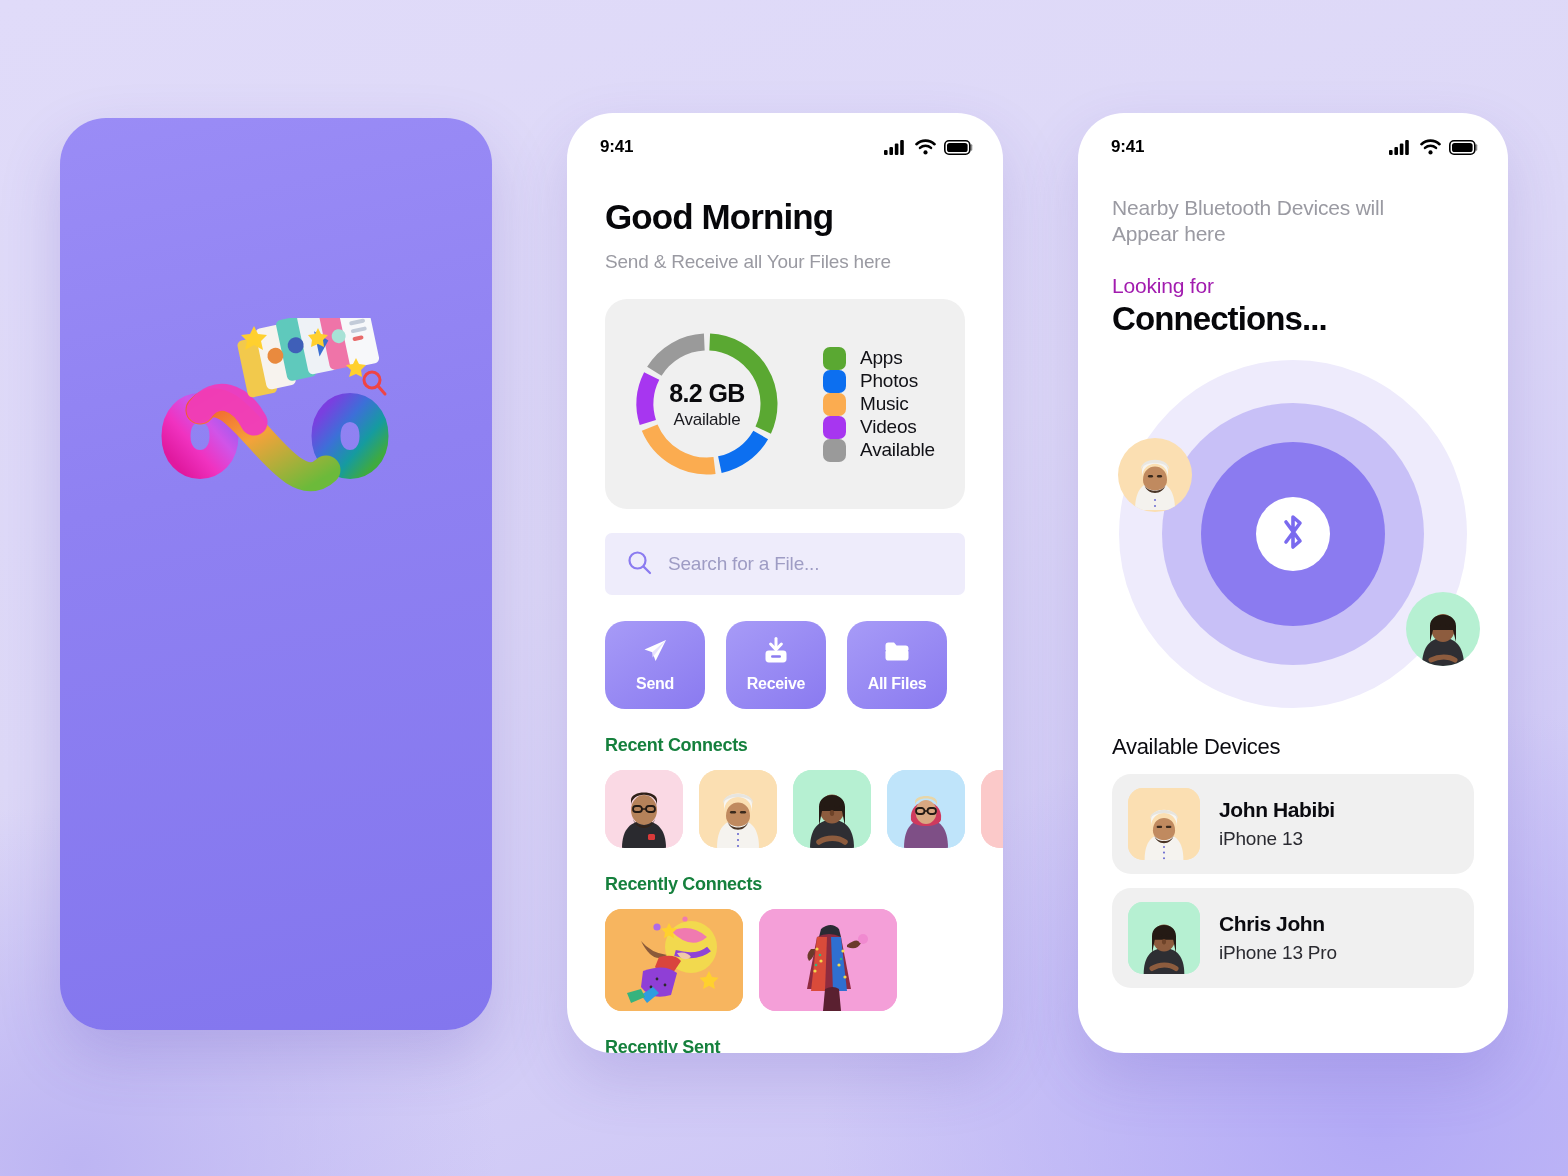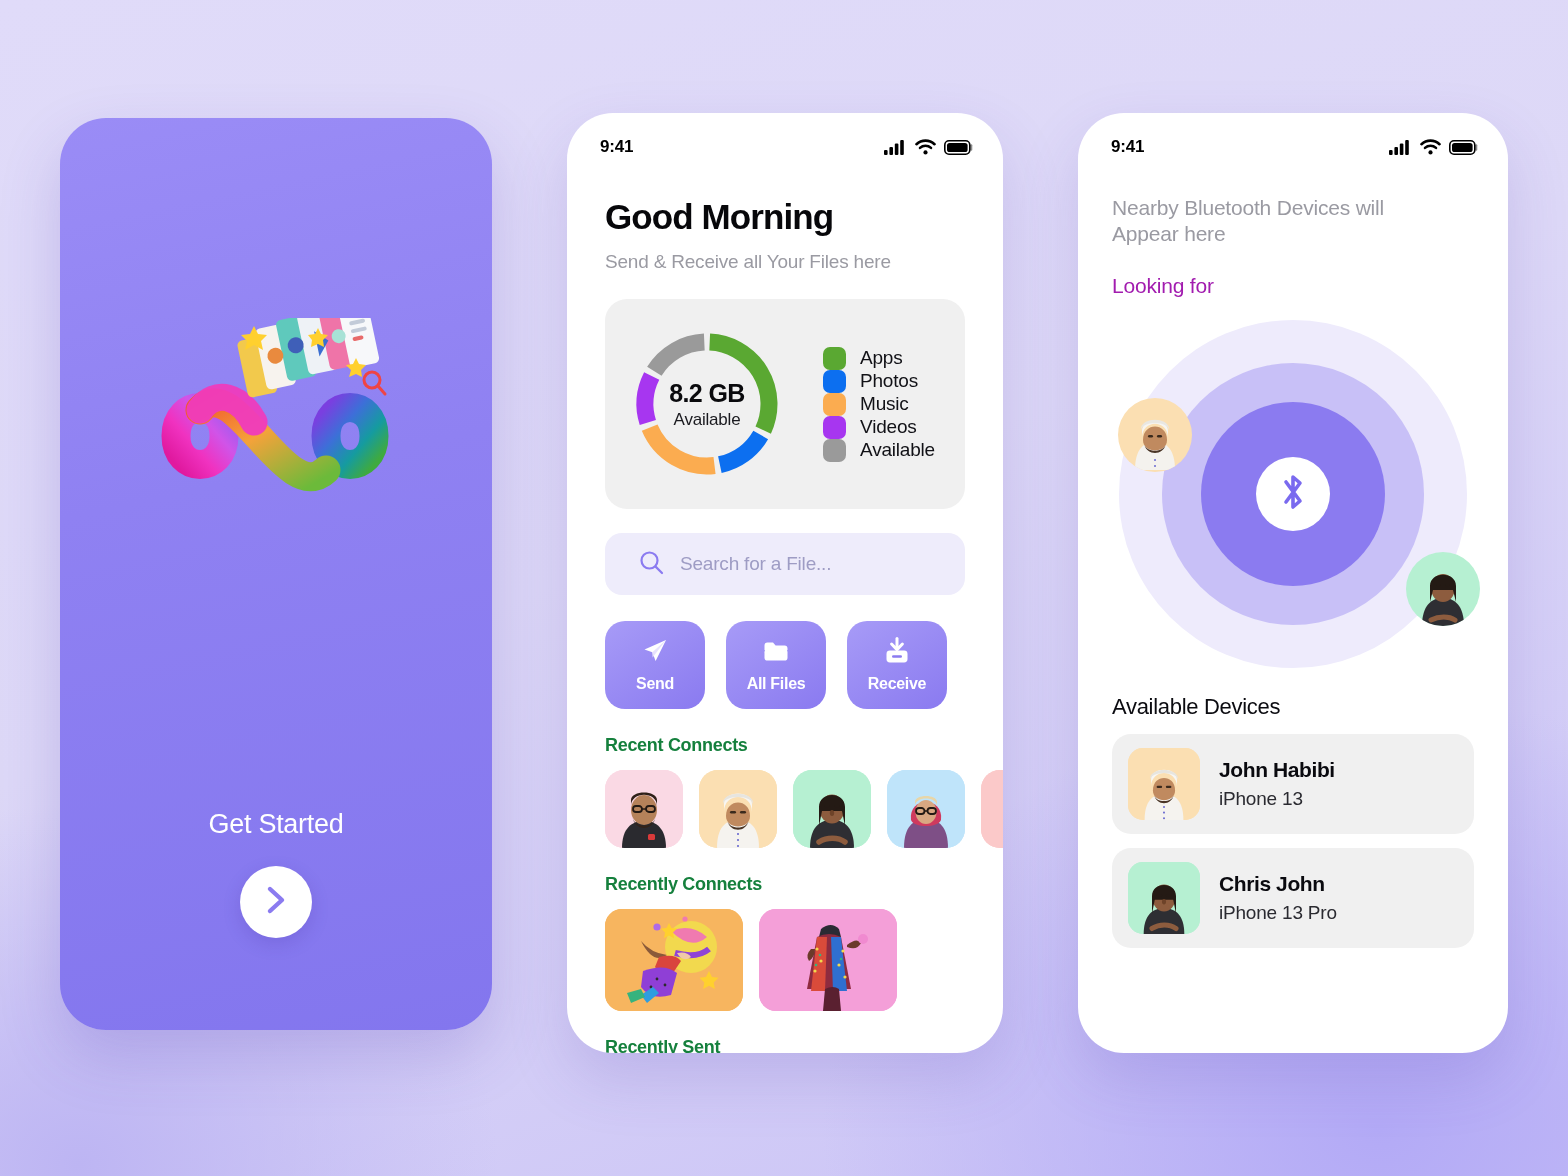--- a/index.html
+++ b/index.html
@@ -139,24 +139,24 @@
 
   .legend { margin-left: 36px; display: flex; flex-direction: column; }
   .legend-row { display: flex; align-items: center; gap: 14px; }
   .legend-swatch { width: 23px; height: 23px; border-radius: 7px; flex: none; }
   .legend-text { font-size: 19px; color: #111116; letter-spacing: -0.2px; }
 
   .search-bar {
     margin-top: 24px;
     height: 62px;
     background: #eeecfb;
-    border-radius: 17px;
+    border-radius: 7px;
     display: flex;
     align-items: center;
-    padding: 0 34px;
+    padding: 0 22px;
     gap: 16px;
   }
   .search-placeholder { font-size: 19px; color: #9e9cc4; letter-spacing: -0.2px; }
 
   .action-row { margin-top: 26px; display: flex; gap: 21px; }
   .action-btn {
     width: 100px; height: 88px;
     border-radius: 20px;
     background: linear-gradient(145deg, #a79bf7 0%, #8a7af0 100%);
     display: flex; flex-direction: column;
@@ -338,30 +338,20 @@
             <path d="M210,40 l3,6 7,1 -5,5 1,7 -6,-3 -7,3 2,-7 -5,-5 7,-1z"></path>
           </g>
           <g stroke="#ef4444" stroke-width="3" fill="none">
             <circle cx="226" cy="62" r="8"></circle>
             <path d="M232,68 L239,76" stroke-linecap="round"></path>
           </g>
         </svg>
       </div>
 
 
-      <div class="get-started">
-        <div class="get-started-label">Get Started</div>
-        <div class="gs-circle">
-          <span>
-            <svg width="22" height="30" viewBox="0 0 22 30">
-              <path d="M5 4 L17 15 L5 26" fill="none" stroke="#8b7bf0" stroke-width="4.4" stroke-linecap="round" stroke-linejoin="round"></path>
-            </svg>
-          </span>
-        </div>
-      </div>
 
     </div>
   </div>
 
   <div class="phone" id="phone-home">
 
     <div class="statusbar">
       <span class="status-time">9:41</span>
       <span class="status-icons">
         <span>
@@ -457,37 +447,37 @@
               <path d="M25 3 L3.5 12.4 L11.3 15.2 L14.6 24 Z" fill="#fff"></path>
               <path d="M25 3 L11.3 15.2 L11.6 20.6 Z" fill="#e7e2fd"></path>
             </svg>
           </span>
           <span class="action-label">Send</span>
         </button>
 
         <button class="action-btn">
           <span>
             <svg width="28" height="28" viewBox="0 0 28 28">
-              <path d="M2.5 8.4 A2.9 2.9 0 0 1 5.4 5.5 L11 5.5 L13.6 8.6 L22.6 8.6 A2.9 2.9 0 0 1 25.5 11.5 L25.5 13 L2.5 13 Z" fill="#fff"></path>
-              <rect x="2.5" y="12" width="23" height="11.6" rx="3.2" fill="#fff"></rect>
-            </svg>
-          </span>
-          <span class="action-label">All Files</span>
-        </button>
-
-        <button class="action-btn">
-          <span>
-            <svg width="28" height="28" viewBox="0 0 28 28">
               <path d="M14 1.5 L14 11" stroke="#fff" stroke-width="3" stroke-linecap="round"></path>
               <path d="M8.6 7 L14 12.6 L19.4 7" fill="none" stroke="#fff" stroke-width="3" stroke-linecap="round" stroke-linejoin="round"></path>
               <rect x="3.5" y="13.5" width="21" height="12" rx="3.4" fill="#fff"></rect>
               <rect x="9" y="18.2" width="10" height="2.6" rx="1.3" fill="#8b7bf0"></rect>
             </svg>
           </span>
           <span class="action-label">Receive</span>
+        </button>
+
+        <button class="action-btn">
+          <span>
+            <svg width="28" height="28" viewBox="0 0 28 28">
+              <path d="M2.5 8.4 A2.9 2.9 0 0 1 5.4 5.5 L11 5.5 L13.6 8.6 L22.6 8.6 A2.9 2.9 0 0 1 25.5 11.5 L25.5 13 L2.5 13 Z" fill="#fff"></path>
+              <rect x="2.5" y="12" width="23" height="11.6" rx="3.2" fill="#fff"></rect>
+            </svg>
+          </span>
+          <span class="action-label">All Files</span>
         </button>
       </div>
 
       <div class="section-title">Recent Connects</div>
       <div class="connects-row" id="connects-row">
           <div class="connect-tile" style="background: rgb(250, 217, 228);">
             <svg viewBox="0 0 78 78">
               <rect width="78" height="78" fill="#fad9e4"></rect>
               <g transform="translate(39,50)">
         <path d="M-22,28 C-22,9 -13,1 0,1 C13,1 22,9 22,28 Z" fill="#2a2a2f"></path>
@@ -643,20 +633,21 @@
             <path d="M27.3 5.2 v4.6" stroke="#000" stroke-width="2" stroke-linecap="round" opacity=".45"></path>
           </svg>
         </span>
       </span>
     </div>
 
     <div class="scan-body">
 
       <div class="scan-desc">Nearby Bluetooth Devices will Appear here</div>
       <div class="looking-for">Looking for</div>
+      <div class="connections">Connections...</div>
 
       <div class="radar">
         <div class="radar-ring ring-outer"></div>
         <div class="radar-ring ring-mid"></div>
         <div class="radar-ring ring-inner"></div>
 
         <div class="bt-core">
           <span>
             <svg width="34" height="42" viewBox="0 0 34 42">
               <path d="M10 11 L24 30 L17 36 L17 6 L24 12 L10 31" fill="none" stroke="#7a6aef" stroke-width="3.6" stroke-linecap="round" stroke-linejoin="round"></path>

